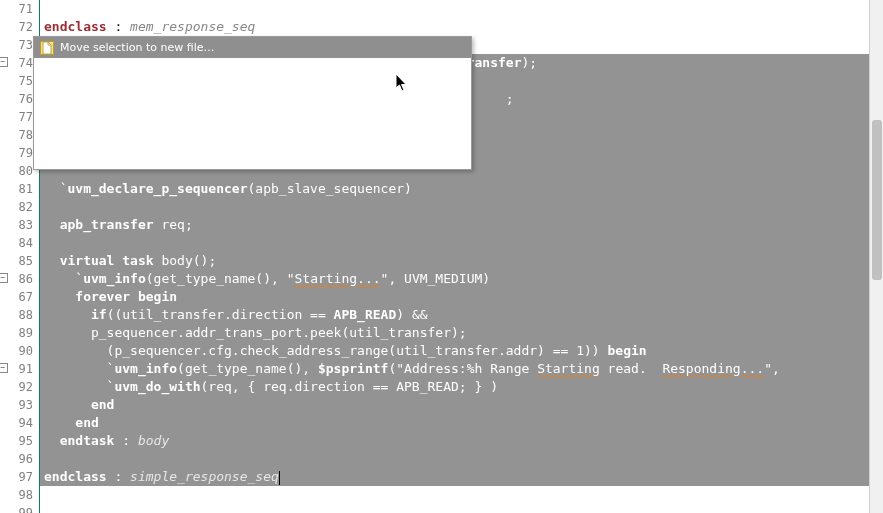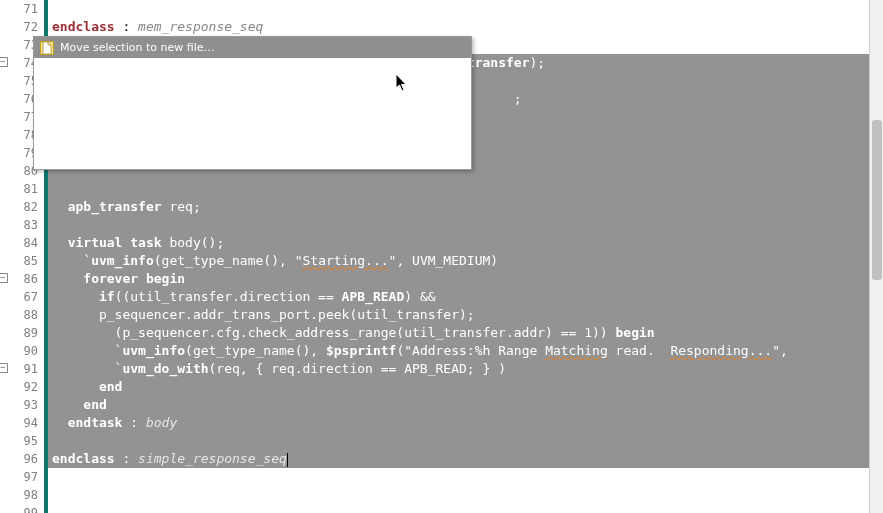--- a/index.html
+++ b/index.html
@@ -11,23 +11,23 @@
     height: 513px;
     overflow: hidden;
     position: relative;
   }
   .editor {
     display: flex;
     width: 100%;
     height: 100%;
   }
   .gutter {
-    width: 48px;
-    background: #ffffff;
-    border-right: 4px solid #0f766e;
+    width: 40px;
+    background: #ffffff;
+    border-right: 1px solid #0f766e;
     flex-shrink: 0;
   }
   .gutter-line {
     height: 18px;
     line-height: 18px;
     text-align: right;
     padding-right: 6px;
     color: #808080;
     font-size: 12px;
     position: relative;
@@ -172,30 +172,31 @@
     <div class="code-line"></div>
       <div class="code-line"><span class="kw">endclass</span><span> : </span><span class="comment">mem_response_seq</span></div>
       <div class="code-line"></div>
       <div class="code-line sel"><span class="kw">class</span><span> </span><span class="kw">simple_response_seq</span><span> </span><span class="kw">extends</span><span> </span><span class="kw">uvm_sequence</span><span> #(</span><span class="kw">apb_transfer</span><span>);</span></div>
       <div class="code-line sel"></div>
       <div class="code-line sel"><span>                                                           </span><span>;</span></div>
       <div class="code-line sel"></div>
       <div class="code-line sel"></div>
       <div class="code-line sel"></div>
       <div class="code-line sel"></div>
+      <div class="code-line sel"><span>  `</span><span class="kw">uvm_declare_p_sequencer</span><span>(</span><span>apb_slave_sequencer</span><span>)</span></div>
       <div class="code-line sel"></div>
       <div class="code-line sel"><span>  </span><span class="kw">apb_transfer</span><span> req;</span></div>
       <div class="code-line sel"></div>
       <div class="code-line sel"><span>  </span><span class="kw">virtual</span><span> </span><span class="kw">task</span><span> body();</span></div>
       <div class="code-line sel"><span>    `</span><span class="kw">uvm_info</span><span>(get_type_name(), </span><span class="str">"</span><span class="str wavy">Starting...</span><span class="str">"</span><span>, UVM_MEDIUM)</span></div>
       <div class="code-line sel"><span>    </span><span class="kw">forever</span><span> </span><span class="kw">begin</span></div>
       <div class="code-line sel"><span>      </span><span class="kw">if</span><span>((util_transfer.direction == </span><span class="kw">APB_READ</span><span>) &amp;&amp;</span></div>
       <div class="code-line sel"><span>      p_sequencer.addr_trans_port.peek(util_transfer);</span></div>
       <div class="code-line sel"><span>        (p_sequencer.cfg.check_address_range(util_transfer.addr) == 1)) </span><span class="kw">begin</span></div>
-      <div class="code-line sel"><span>        `</span><span class="kw">uvm_info</span><span>(get_type_name(), </span><span class="kw">$psprintf</span><span>(</span><span class="str">"Address:%h Range </span><span class="str wavy">Matching</span><span class="str"> read.  </span><span class="str wavy">Responding...</span><span class="str">"</span><span>,</span></div>
+      <div class="code-line sel"><span>        `</span><span class="kw">uvm_info</span><span>(get_type_name(), </span><span class="kw">$psprintf</span><span>(</span><span class="str">"Address:%h Range </span><span class="str wavy">Starting</span><span class="str"> read.  </span><span class="str wavy">Responding...</span><span class="str">"</span><span>,</span></div>
       <div class="code-line sel"><span>        `</span><span class="kw">uvm_do_with</span><span>(req, { req.direction == APB_READ; } )</span></div>
       <div class="code-line sel"><span>      </span><span class="kw">end</span></div>
       <div class="code-line sel"><span>    </span><span class="kw">end</span></div>
       <div class="code-line sel"><span>  </span><span class="kw">endtask</span><span> : </span><span class="comment">body</span></div>
       <div class="code-line sel"></div>
       <div class="code-line sel"><span class="kw">endclass</span><span> : </span><span class="comment">simple_response_seq</span><span class="caret-mark"></span></div>
       <div class="code-line"></div>
       <div class="scrollbar-v">
       <div class="scrollbar-thumb"></div>
     </div>

